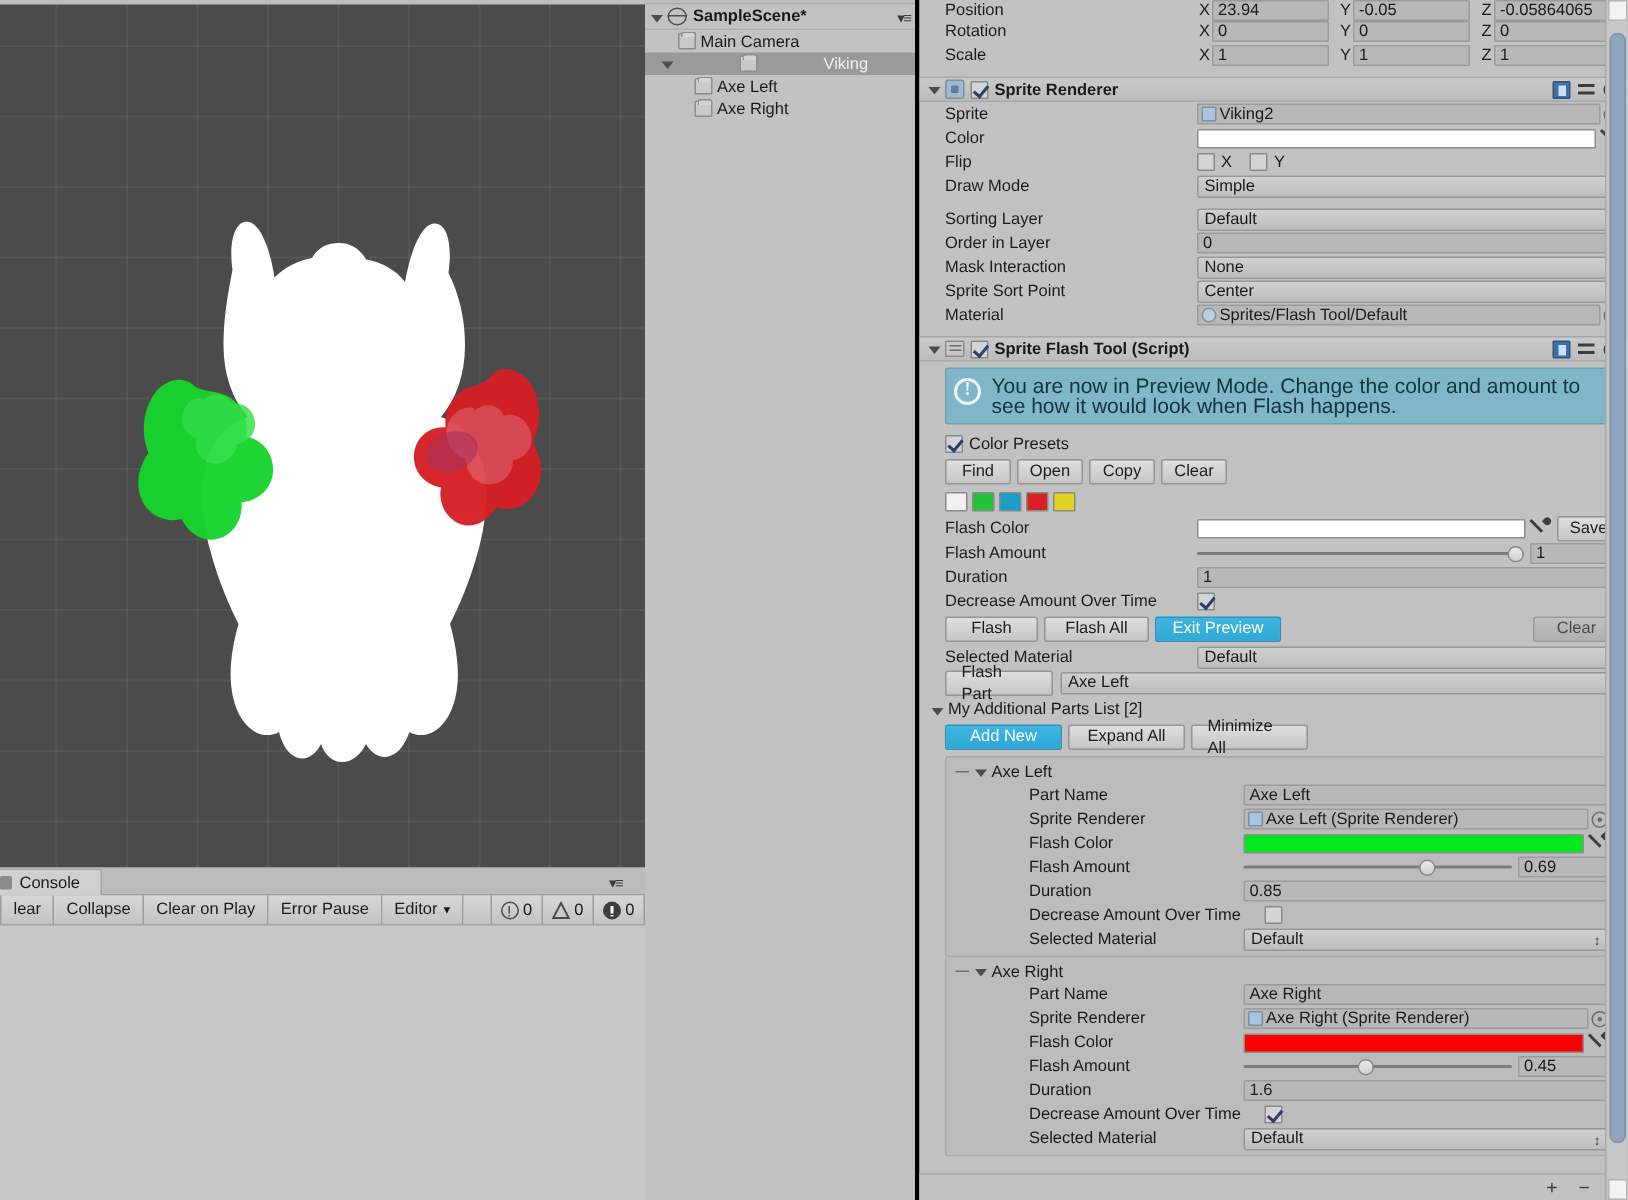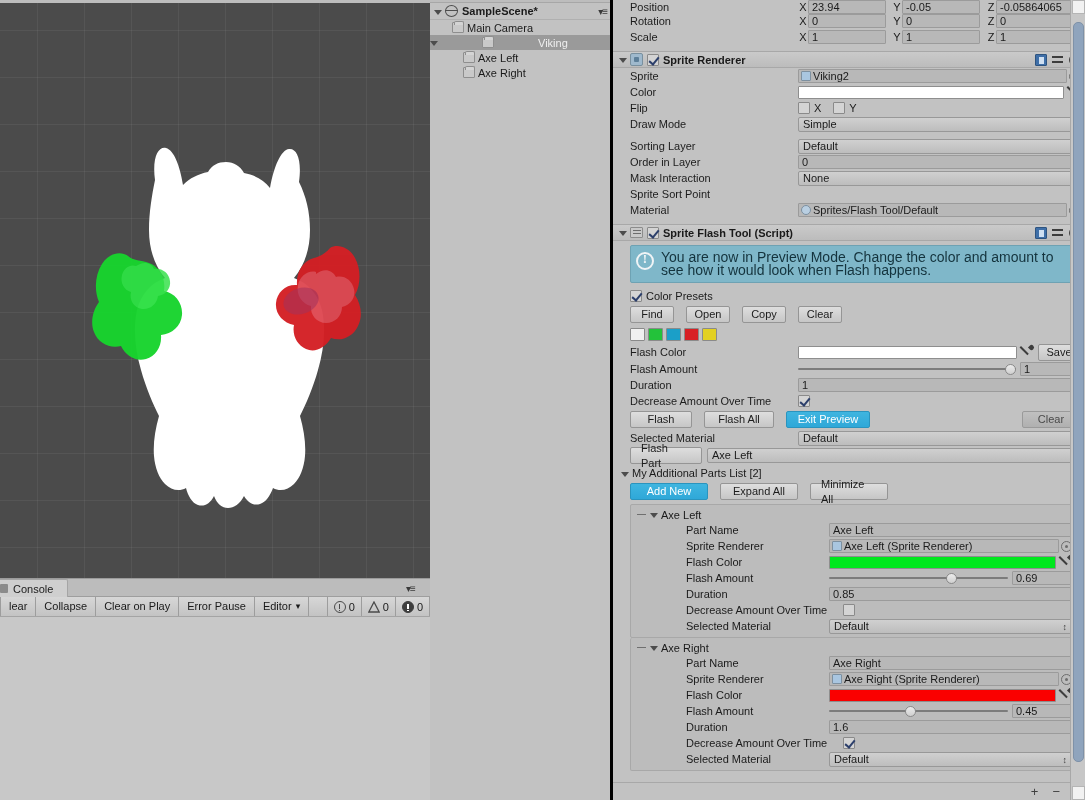--- a/index.html
+++ b/index.html
@@ -265,21 +265,21 @@
     color: #1c1c1c;
   }
   .btn.blue {
     background: linear-gradient(180deg,#3fb5e0 0%, #2fa8d8 100%);
     border-color: #2a94be; color: #ffffff;
   }
   .btn.dim {
     background: linear-gradient(180deg,#c0c0c0 0%, #b0b0b0 100%);
     border-color:#9a9a9a; color:#4a4a4a;
   }
-  .btnrow { display: flex; gap: 12px; padding-left: 17px; align-items:center; height:21px;}
+  .btnrow { display: flex; gap: 4px; padding-left: 17px; align-items:center; height:21px;}
 
   .swatch-row { display:flex; gap:3px; padding-left:17px; height:18px; align-items:center;}
   .swatch { width: 15px; height: 13px; border: 1px solid #8a8a8a; border-radius:1px;}
 
   .colorfield {
     flex:1; height: 13px; margin-right: 3px;
     border: 1px solid #8e8e8e; border-radius:1px;
   }
   .eyedrop {
     width: 14px; height: 14px; flex:none; position: relative; margin-right: 4px;
@@ -438,21 +438,21 @@
       <span class="scene-icon"></span>
       <span style="font-weight:bold;">SampleScene*</span>
       <span class="menu">▾≡</span>
     </div>
 
     <div class="hrow" style="padding-left:22px;">
       <span class="go-icon"></span>
       <span>Main Camera</span>
     </div>
 
-    <div class="hrow selected" style="gap:41px;">
+    <div class="hrow selected" style="padding-left:11px;gap:41px;">
       <span class="foldout open"></span>
       <span class="go-icon"></span>
       <span>Viking</span>
     </div>
 
     <div class="hrow" style="padding-left:33px;">
       <span class="go-icon"></span>
       <span>Axe Left</span>
     </div>
 
@@ -549,20 +549,21 @@
     <div class="row">
       <span class="lbl">Order in Layer</span>
       <span class="field">0</span>
     </div>
     <div class="row">
       <span class="lbl">Mask Interaction</span>
       <span class="dropdown">None</span>
     </div>
     <div class="row">
       <span class="lbl">Sprite Sort Point</span>
+      <span class="dropdown">Center</span>
     </div>
     <div class="row">
       <span class="lbl">Material</span>
       <span class="objfield">
         <span class="oic mat"></span>
         <span>Sprites/Flash Tool/Default</span>
       </span>
       <span class="odot"></span>
     </div>
 

